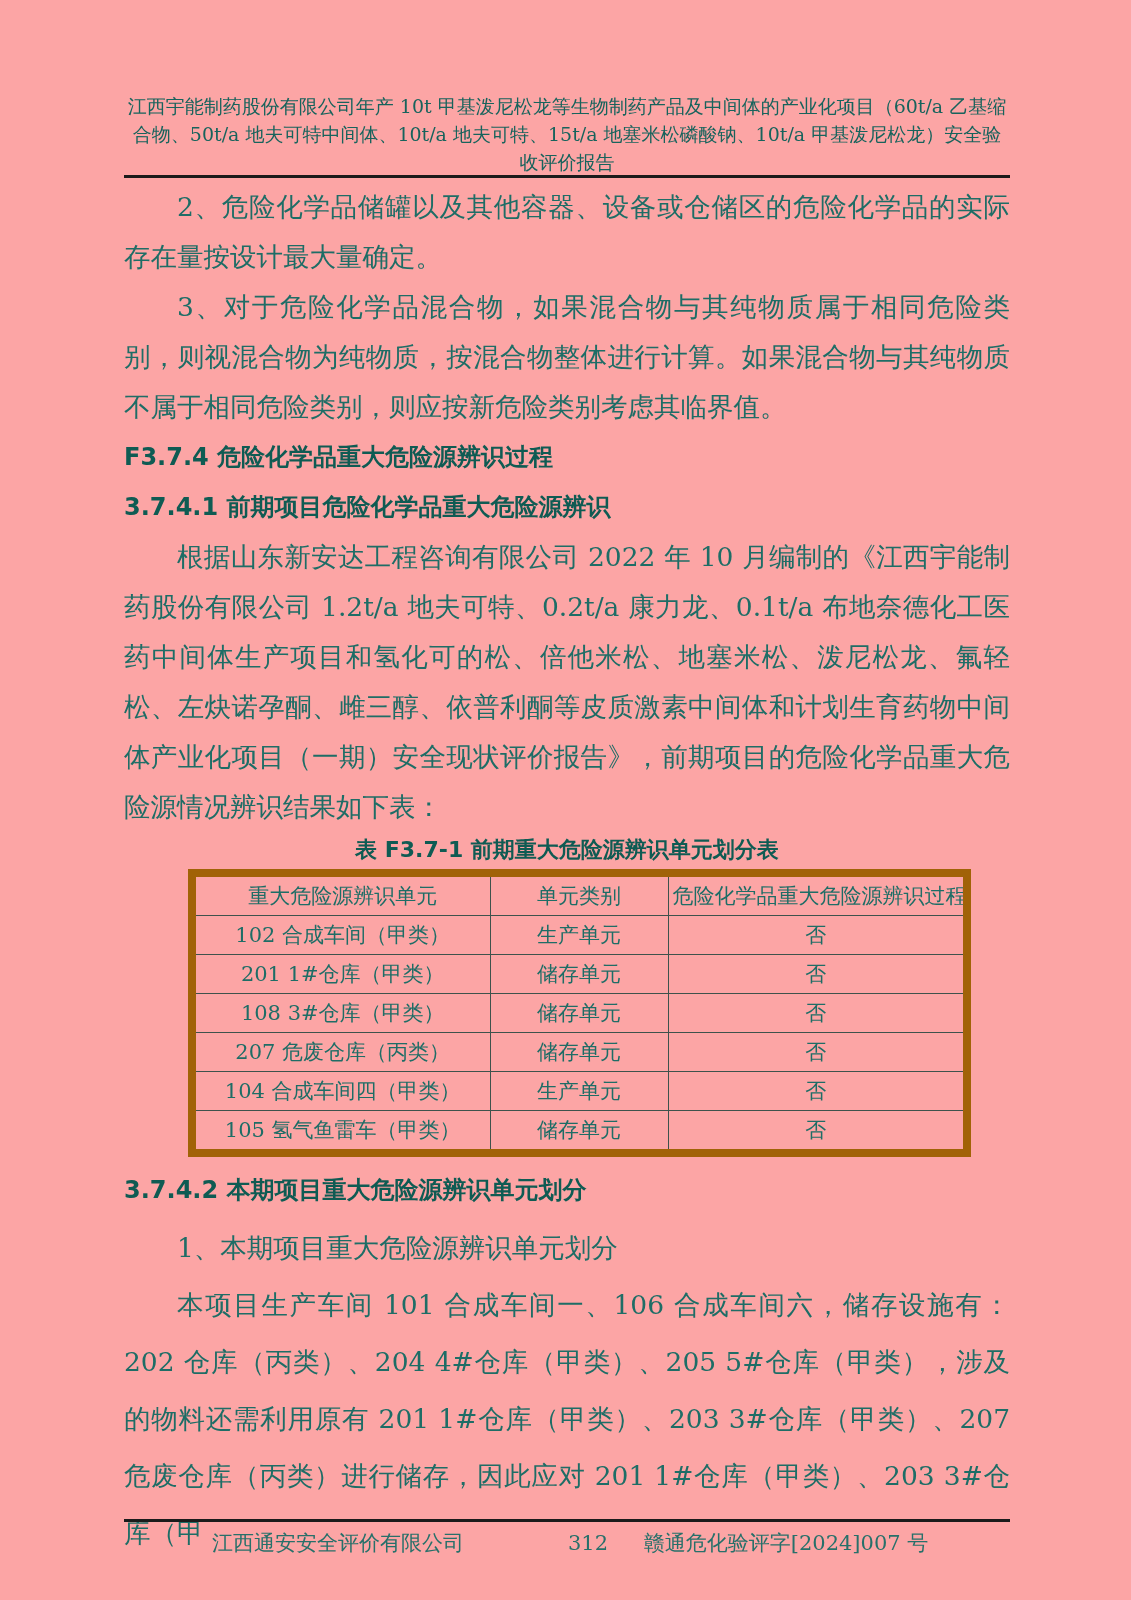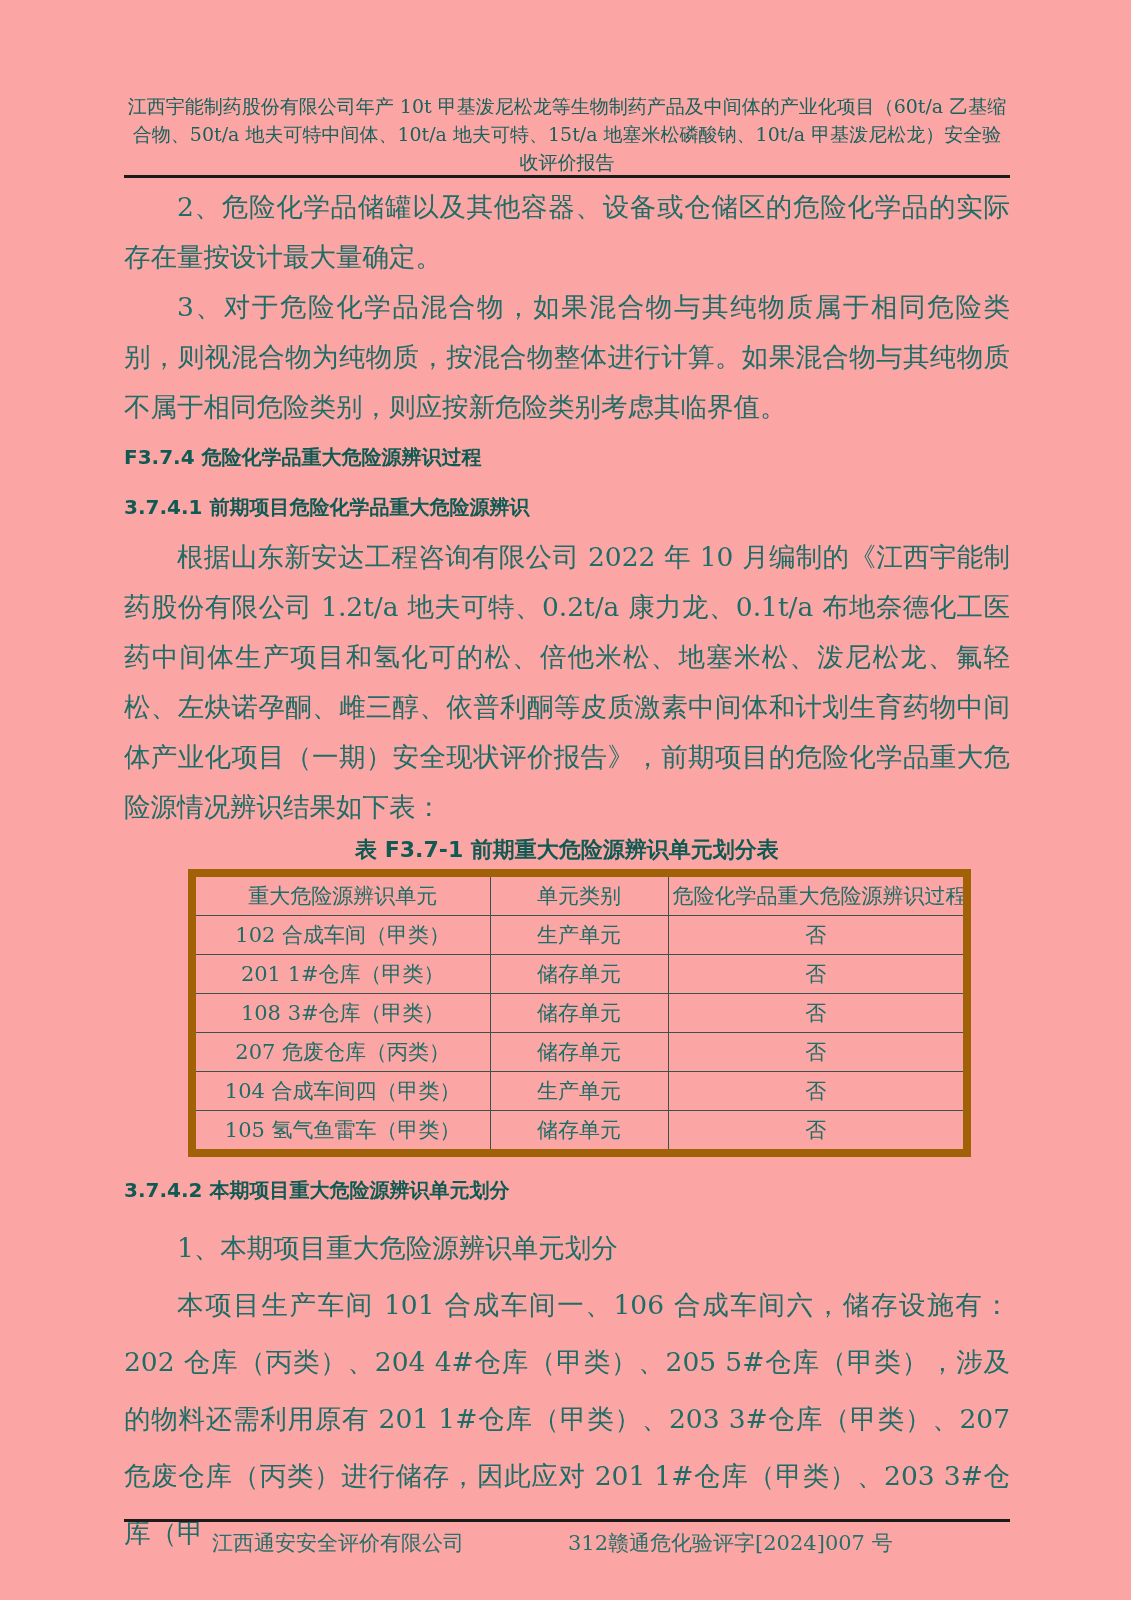--- a/index.html
+++ b/index.html
@@ -45,21 +45,21 @@
     text-align: justify;
     text-indent: 2em;
     color: #1E6D66;
   }
   .para.late { line-height: 57px; }
   .para.no-just { text-align: left; }
   .heading {
     margin: 0;
     font-family: "DejaVu Sans", "Liberation Sans", sans-serif;
     font-weight: bold;
-    font-size: 20px;
+    font-size: 24px;
     line-height: 50px;
     color: #0F5B53;
   }
   .heading.late { line-height: 57px; margin-top: 5px; }
   
   .table-title {
     margin: 2px 0 0 0;
     text-align: center;
     font-family: "DejaVu Sans", "Liberation Sans", sans-serif;
     font-weight: bold;
@@ -104,21 +104,21 @@
   }
   .footer-row {
     display: flex;
     align-items: baseline;
     margin-top: 7px;
     font-size: 21px;
     color: #27706A;
   }
   .footer-left  { flex: 1; text-align: left;  padding-left: 88px; }
   .footer-mid   { flex: 0 0 auto; text-align: center; }
-  .footer-right { flex: 1; text-align: left; padding-right: 46px; }
+  .footer-right { flex: 1; text-align: center; padding-right: 46px; }
 </style>
 </head>
 <body>
 
 <div class="page">
 
   <div class="header-title">江西宇能制药股份有限公司年产 10t 甲基泼尼松龙等生物制药产品及中间体的产业化项目（60t/a 乙基缩合物、50t/a 地夫可特中间体、10t/a 地夫可特、15t/a 地塞米松磷酸钠、10t/a 甲基泼尼松龙）安全验收评价报告</div>
   <div class="header-rule"></div>
 
   <div class="content">

